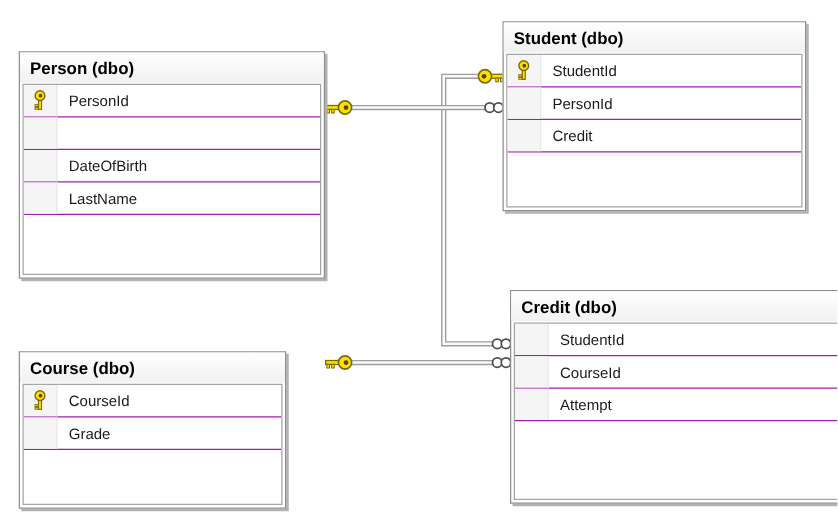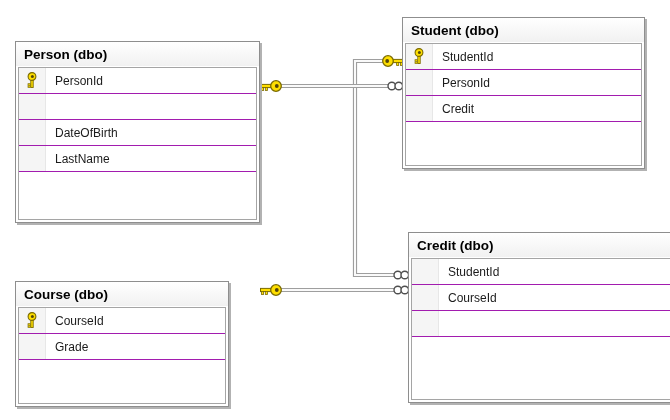--- a/index.html
+++ b/index.html
@@ -171,17 +171,18 @@
       <div class="row">
         <div class="icon-cell"></div>
         <div class="row-label">StudentId</div>
       </div>
       <div class="row">
         <div class="icon-cell"></div>
         <div class="row-label">CourseId</div>
       </div>
       <div class="row">
         <div class="icon-cell"></div>
+        <div class="row-label">Attempt</div>
       </div>
     </div>
   </div>
 
 </div>
 
 </body></html>

